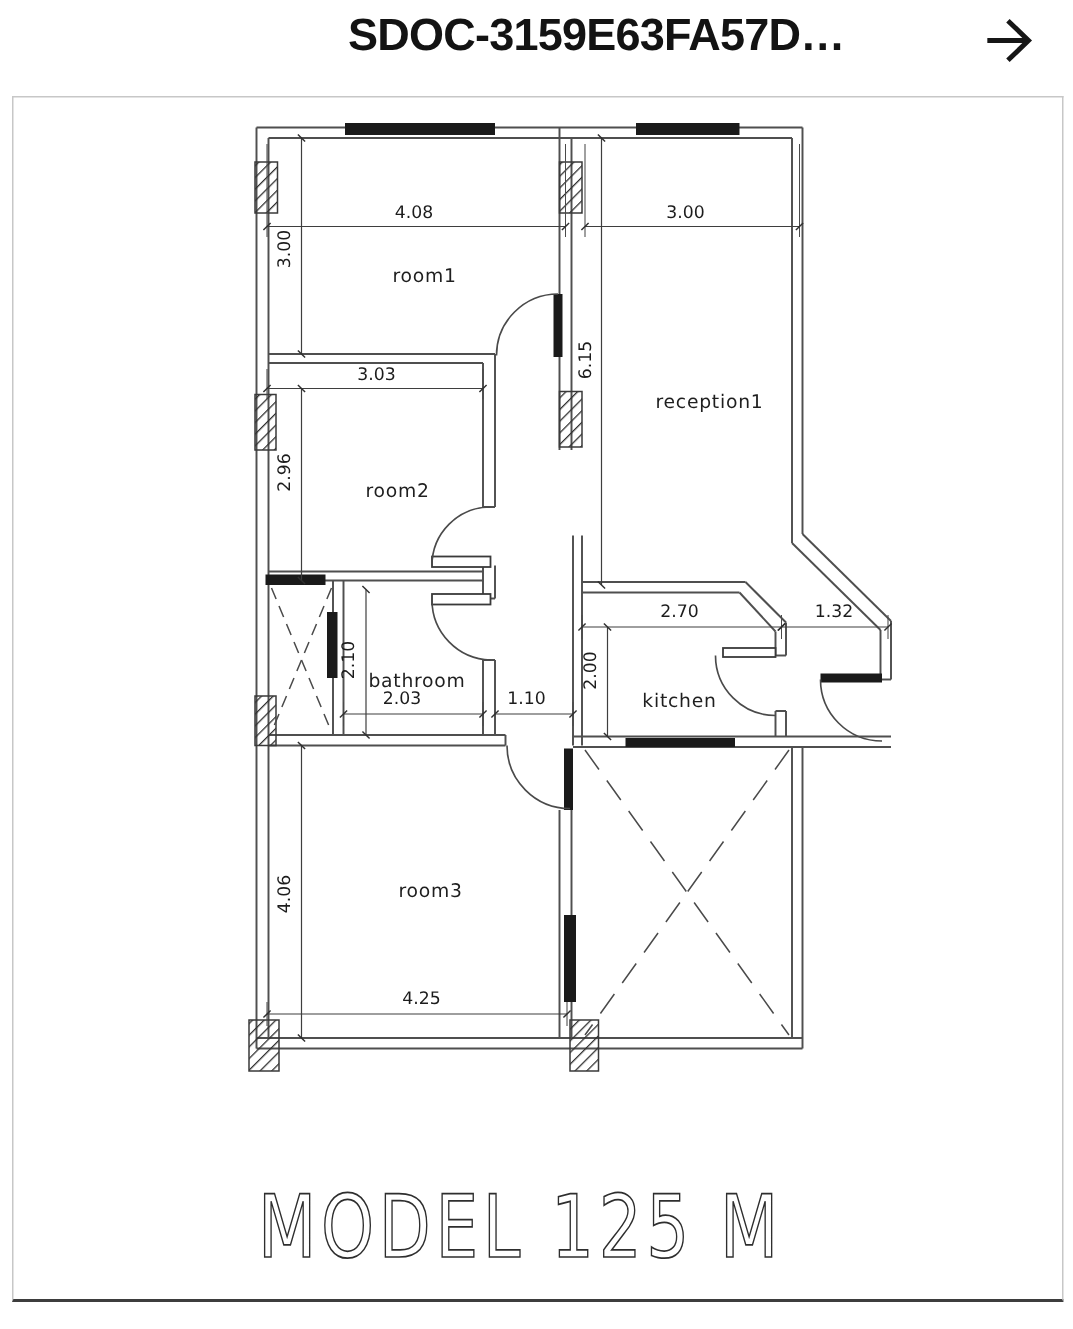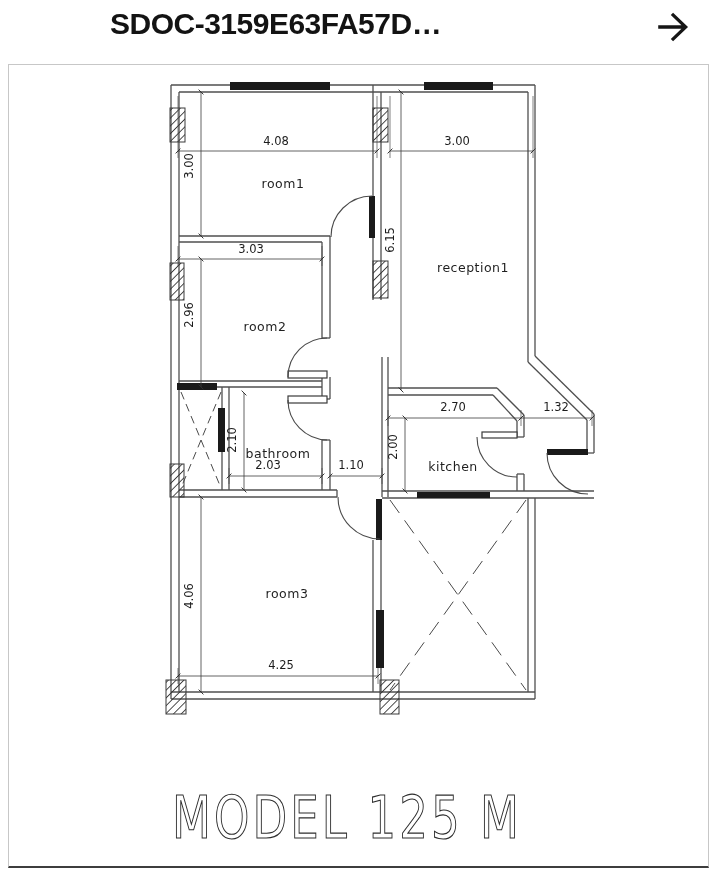--- a/index.html
+++ b/index.html
@@ -1,21 +1,21 @@
 <!DOCTYPE html>
 <html><head>
 <meta charset="utf-8">
 <style>
   html,body{margin:0;padding:0;background:#ffffff;}
   body{width:715px;height:886px;position:relative;overflow:hidden;
        font-family:"Liberation Sans", sans-serif;}
 
   
   .header{position:absolute;top:0;left:0;width:715px;height:64px;background:#ffffff;}
-  .doc-title{position:absolute;top:7px;left:110px;right:30px;text-align:left;
+  .doc-title{position:absolute;top:7px;left:110px;right:30px;text-align:center;
              font-size:30px;font-weight:700;color:#131313;white-space:nowrap;
              letter-spacing:-0.5px;overflow:hidden;}
   .fwd-btn{position:absolute;top:5px;right:20px;width:44px;height:44px;border:none;
            background:transparent;padding:3px;cursor:pointer;}
 
   
   .sheet{position:absolute;left:8px;top:64px;width:701px;height:804px;
          box-sizing:border-box;background:#ffffff;
          border:1px solid #c7c7c7;border-bottom:2px solid #3d3d3d;}
   .plan-svg{position:absolute;left:0;top:0;width:715px;height:886px;}

